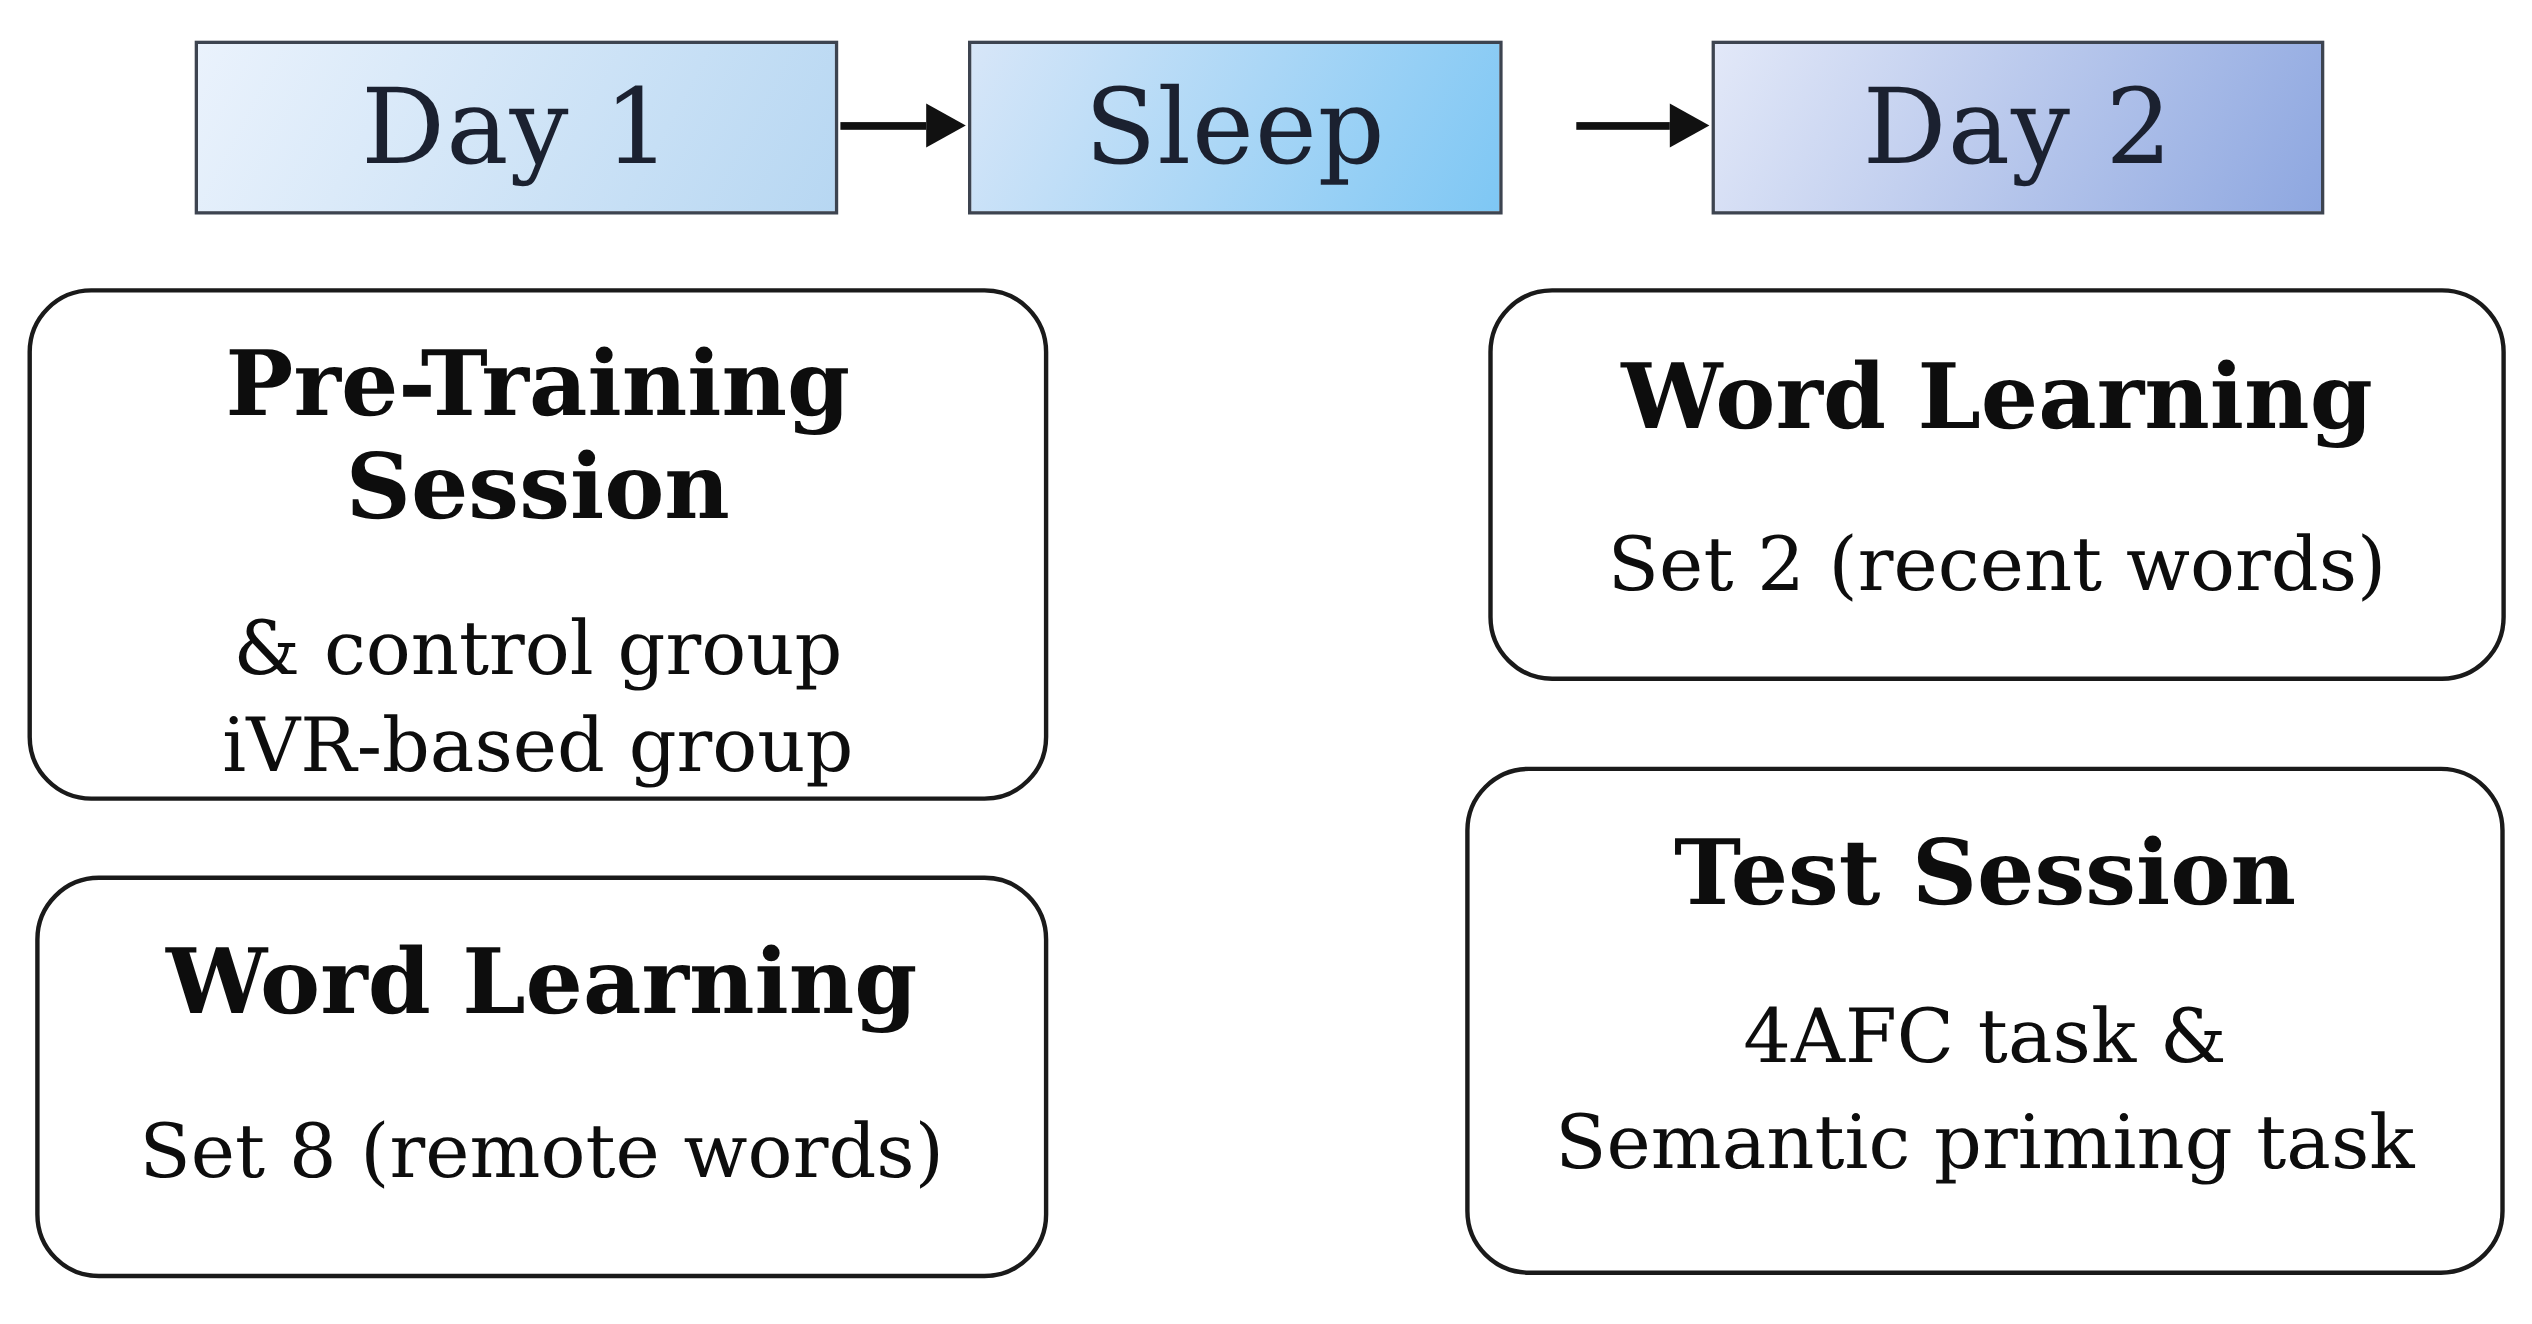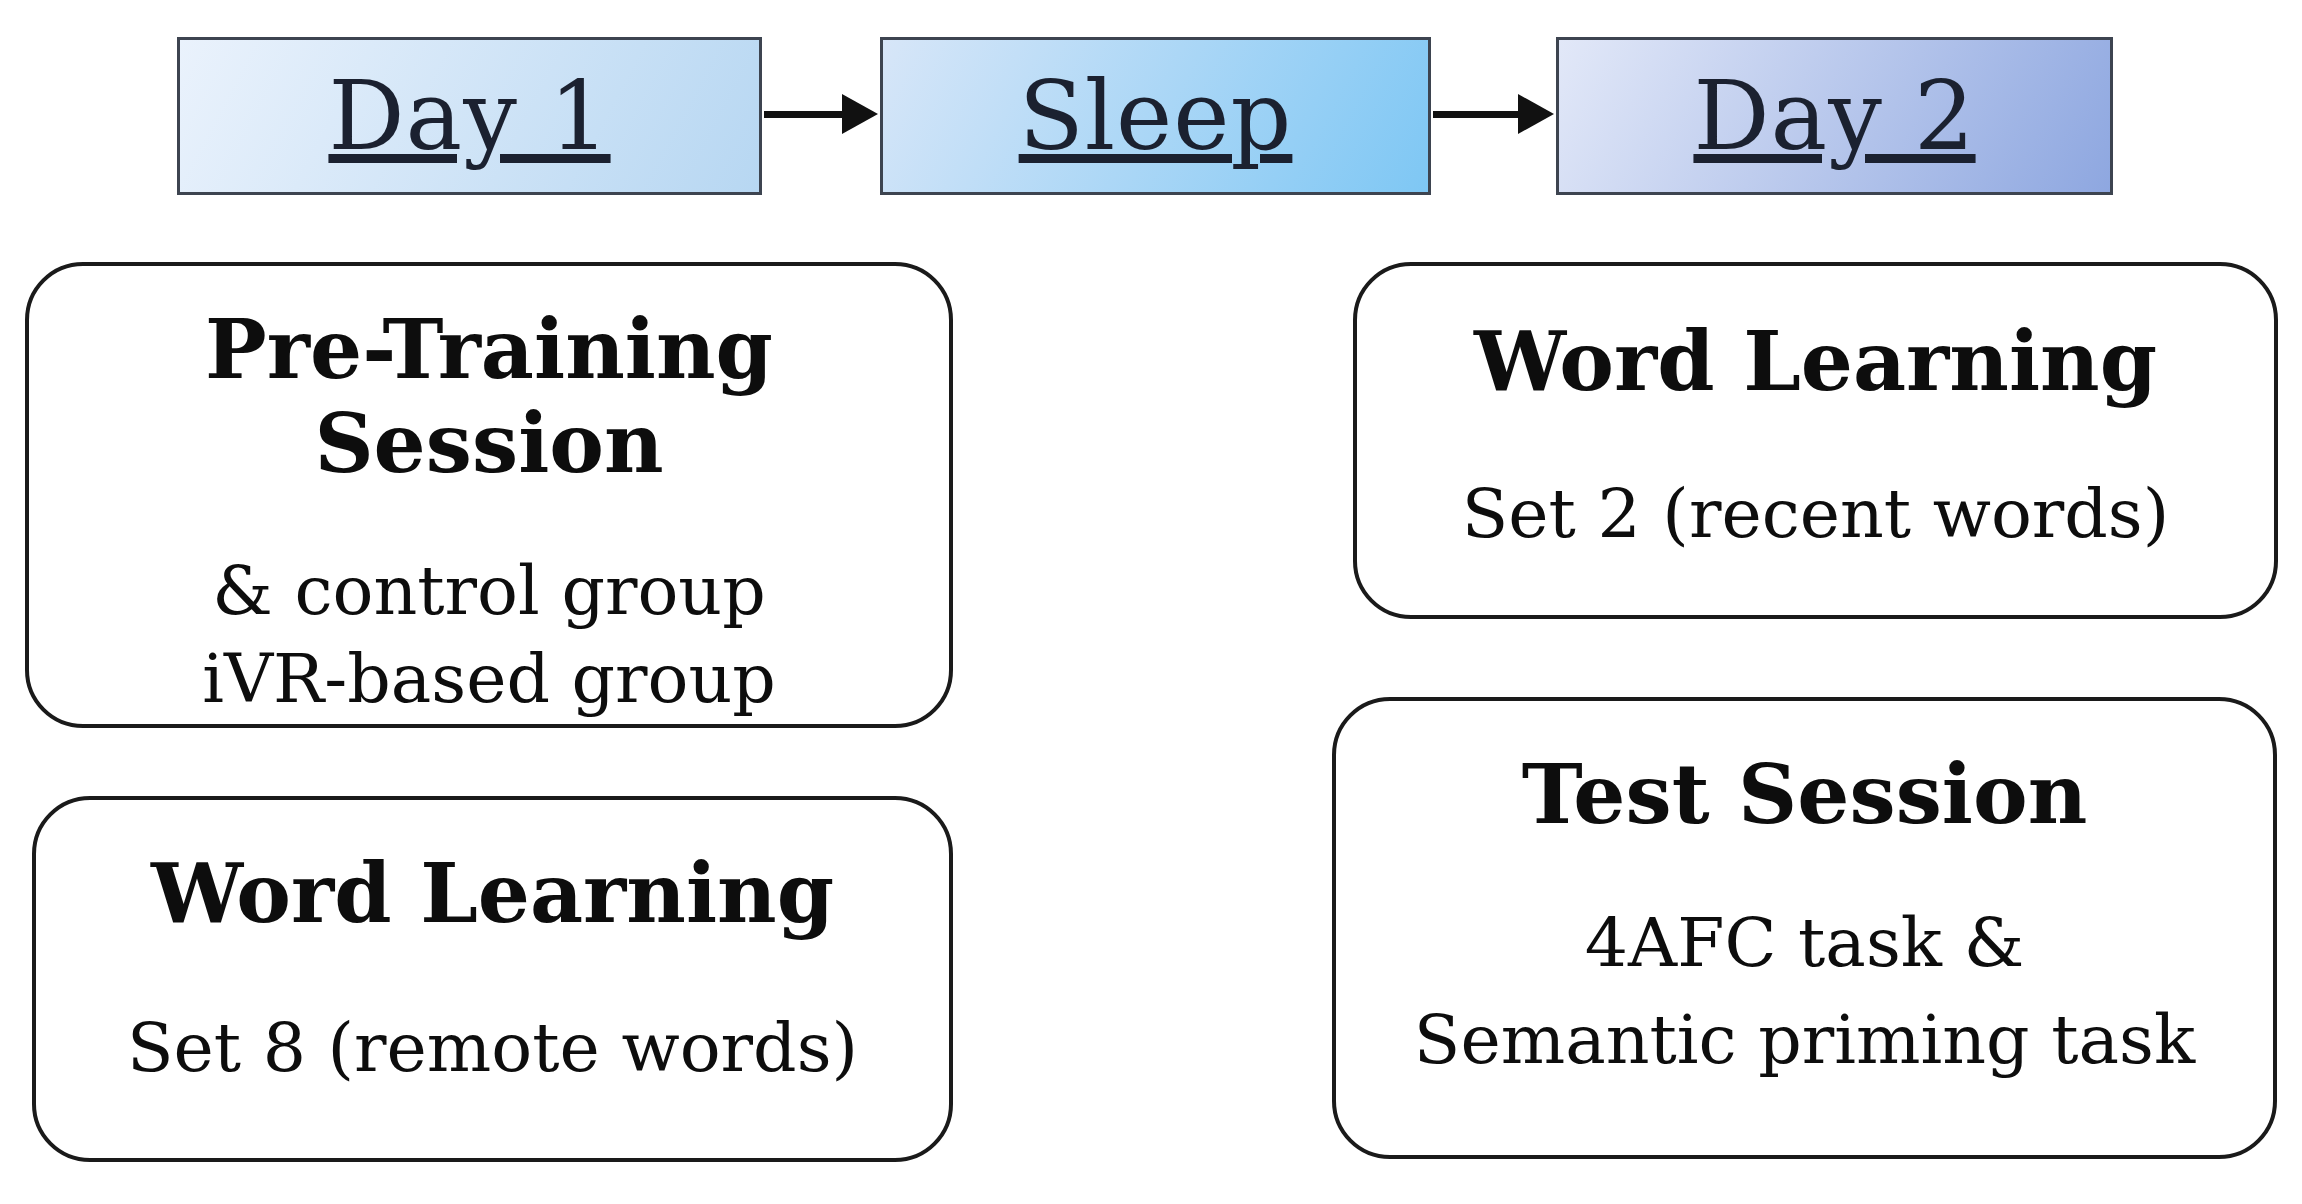--- a/index.html
+++ b/index.html
@@ -22,28 +22,27 @@
     top: 37px;
     height: 158px;
     border: 3px solid var(--box-border, #3d4450);
     box-sizing: border-box;
     display: flex;
     align-items: center;
     justify-content: center;
     font-size: 95px;
     color: var(--label-text, #1b2130);
     letter-spacing: 1px;
-    text-decoration: underline;
   }
   .tl-day1 {
     left: 177px; width: 585px;
     background: linear-gradient(118deg, var(--day1-gradient-start, #eaf2fc) 0%, var(--day1-gradient-end, #b7d7f2) 100%);
   }
   .tl-sleep {
-    left: 880px; width: 551px;
+    left: 880px; width: 486px;
     background: linear-gradient(118deg, var(--sleep-gradient-start, #d7e6f8) 0%, var(--sleep-gradient-end, #7ec7f4) 100%);
   }
   .tl-day2 {
     left: 1556px; width: 557px;
     background: linear-gradient(118deg, var(--day2-gradient-start, #e2e8f8) 0%, var(--day2-gradient-end, #8ea7e0) 100%);
   }
 
   
   .arrow {
     position: absolute;

